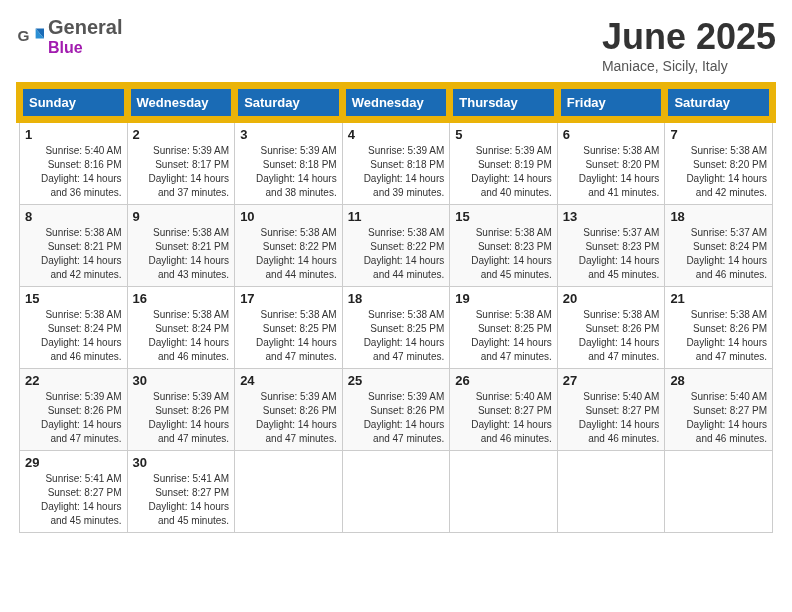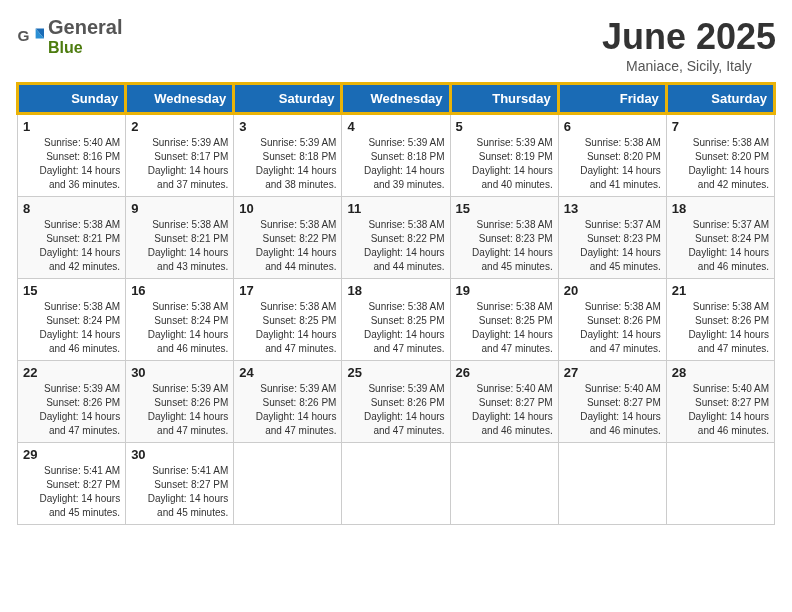--- a/index.html
+++ b/index.html
@@ -19,44 +19,44 @@
     .logo {
       display: flex;
       align-items: center;
       gap: 4px;
     }
     .logo-icon {
       width: 28px;
       height: 28px;
     }
     .title-area {
-      text-align: center;
+      text-align: left;
     }
     .month-title {
       font-size: 36px;
       font-weight: bold;
       color: #333;
     }
     .location-title {
       font-size: 14px;
       color: #555;
     }
     .calendar-table {
       width: 100%;
       border-collapse: collapse;
       font-size: 11px;
     }
     .calendar-table th {
       background-color: #1a6bb5;
       color: white;
-      text-align: right;
+      text-align: left;
       padding: 6px 6px;
       font-size: 13px;
       font-weight: bold;
-      border: 3px solid #eab308;
+      border: 7px solid #eab308;
     }
     .calendar-table td {
       border: 1px solid #ccc;
       vertical-align: top;
       padding: 4px 5px;
       width: calc(100% / 7);
       height: 80px;
     }
     .day-number {
       font-size: 13px;
@@ -92,21 +92,21 @@
     <svg class="logo-icon" viewBox="0 0 40 40">
       <rect x="0" y="0" width="40" height="40" fill="white"></rect>
 
       <text x="2" y="26" font-size="22" font-weight="bold" fill="#555">G</text>
 
       <polygon points="28,8 40,8 40,22" fill="#1a6bb5"></polygon>
       <polygon points="28,8 40,22 28,22" fill="#2a8fd4"></polygon>
     </svg>
     <div>
       <span style="font-size:20px;font-weight:bold;color:#555;">General</span><br>
-      <span style="font-size:16px;font-weight:bold;color:#4d7c0f;">Blue</span>
+      <span style="font-size:16px;font-weight:bold;color:#a21caf;">Blue</span>
     </div>
   </div>
   <div class="title-area">
     <div class="month-title">June 2025</div>
     <div class="location-title">Maniace, Sicily, Italy</div>
   </div>
 </div>
 
 <table class="calendar-table">
   <thead>

